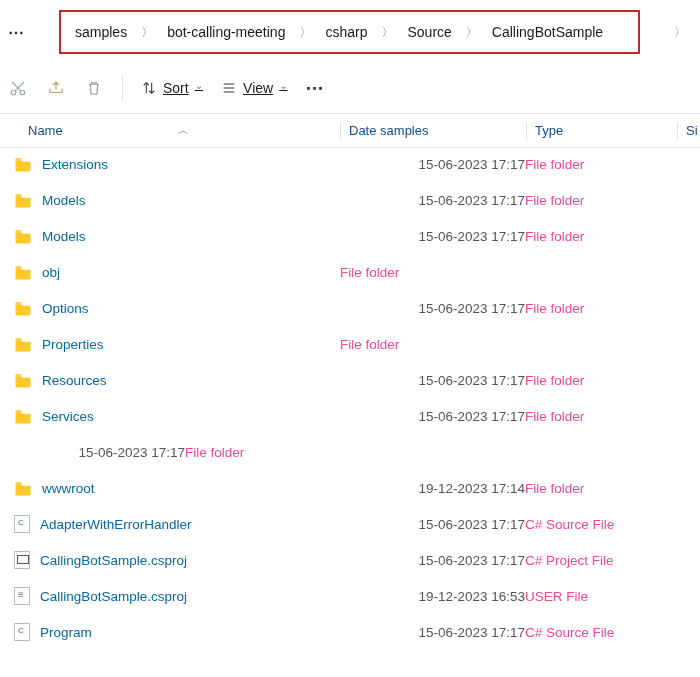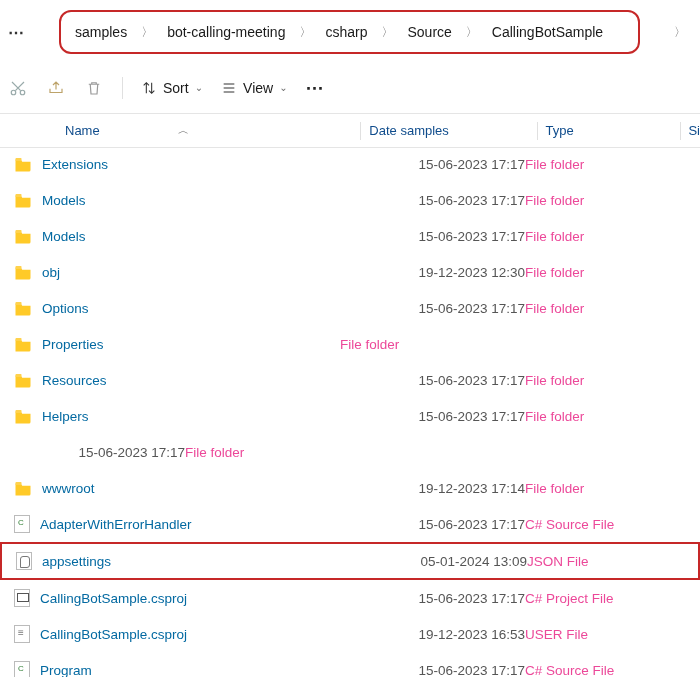--- a/index.html
+++ b/index.html
@@ -56,24 +56,24 @@
       align-items: center;
       justify-content: center;
     }
     .tb-sep {
       width: 1px;
       height: 22px;
       background: #e0e0e0;
     }
     .tb-group {
       display: inline-flex;
-      align-items: center;
       gap: 6px;
       font-size: 14px;
       color: #1a1a1a;
+      text-decoration: underline;
     }
     .caret {
       font-size: 10px;
       color: #6e6e6e;
     }
     .more-menu {
       font-size: 18px;
       letter-spacing: 2px;
       color: #222;
       font-weight: bold;
@@ -81,21 +81,21 @@
     
     .col-headers {
       display: flex;
       align-items: center;
       height: 34px;
       border-bottom: 1px solid #e5e5e5;
       color: #0f4c8c;
       font-size: 13px;
       position: relative;
     }
-    .col-name { padding-left: 28px; width: 340px; display:flex; align-items:center; gap:100px;margin-left:37px;}
+    .col-name { padding-left: 28px; width: 340px; display:flex; align-items:center; gap:100px;}
     .sort-arrow { color:#666; font-size:11px; position:absolute; left:178px;}
     .col-date { width: 185px; }
     .col-type { width: 150px; }
     .col-size { flex:1; }
     .col-sep {
       width:1px; height:18px; background:#e0e0e0;
     }
     
     .file-list { padding-top: 2px; }
     .row {
@@ -141,21 +141,21 @@
     .csfile::after { content:""; position:absolute; width:5px; height:5px; border-radius:50%; background:#d32f2f; bottom:-2px; right:-2px; display:none;}
     .jsonfile::before { content:""; position:absolute; top:3px; left:3px; width:8px; height:10px; border:1px solid #777; border-radius:3px 3px 3px 0; }
     .projfile::before { content:""; position:absolute; top:3px; left:2px; width:10px; height:7px; border:1px solid #555; }
     .userfile::before { content:"≡"; position:absolute; top:1px; left:3px; font-size:10px; color:#777; line-height:1.2;}
   </style>
 </head>
 <body>
 
 <div style="display:flex; align-items:center;">
   <span class="more-dots" style="margin:10px 0 8px 8px;">⋯</span>
-  <div class="breadcrumb-bar" style="flex:1;border-radius:12px;">
+  <div class="breadcrumb-bar" style="flex:1;">
     <span class="crumb">samples</span>
     <span class="chevron">〉</span>
     <span class="crumb">bot-calling-meeting</span>
     <span class="chevron">〉</span>
     <span class="crumb">csharp</span>
     <span class="chevron">〉</span>
     <span class="crumb">Source</span>
     <span class="chevron">〉</span>
     <span class="crumb">CallingBotSample</span>
   </div>
@@ -254,21 +254,20 @@
     <div class="row">
     <div class="cell-name">
         <span class="icon folder-icon">
           <svg width="18" height="16" viewBox="0 0 24 20">
             <path d="M2 4h7l2 3h11v11a2 2 0 0 1-2 2H2V4z" fill="#ffca28"></path>
             <rect x="2" y="2" width="8" height="4" rx="1" fill="#ffd24d"></rect>
           </svg>
         </span>
         <span class="filename">obj</span>
       </div>
-    <div class="cell-date">19-12-2023 12:30</div>
     <div class="cell-type">File folder</div>
     </div>
     <div class="row">
     <div class="cell-name">
         <span class="icon folder-icon">
           <svg width="18" height="16" viewBox="0 0 24 20">
             <path d="M2 4h7l2 3h11v11a2 2 0 0 1-2 2H2V4z" fill="#ffca28"></path>
             <rect x="2" y="2" width="8" height="4" rx="1" fill="#ffd24d"></rect>
           </svg>
         </span>
@@ -303,21 +302,21 @@
     <div class="cell-type">File folder</div>
     </div>
     <div class="row">
     <div class="cell-name">
         <span class="icon folder-icon">
           <svg width="18" height="16" viewBox="0 0 24 20">
             <path d="M2 4h7l2 3h11v11a2 2 0 0 1-2 2H2V4z" fill="#ffca28"></path>
             <rect x="2" y="2" width="8" height="4" rx="1" fill="#ffd24d"></rect>
           </svg>
         </span>
-        <span class="filename">Helpers</span>
+        <span class="filename">Services</span>
       </div>
     <div class="cell-date">15-06-2023 17:17</div>
     <div class="cell-type">File folder</div>
     </div>
     <div class="row">
     <div class="cell-date">15-06-2023 17:17</div>
     <div class="cell-type">File folder</div>
     </div>
     <div class="row">
     <div class="cell-name">
@@ -333,28 +332,20 @@
     <div class="cell-type">File folder</div>
     </div>
     <div class="row">
     <div class="cell-name">
         <span class="icon csfile"></span>
         <span class="filename">AdapterWithErrorHandler</span>
       </div>
     <div class="cell-date">15-06-2023 17:17</div>
     <div class="cell-type">C# Source File</div>
     </div>
-    <div class="row highlight">
-    <div class="cell-name">
-        <span class="icon jsonfile"></span>
-        <span class="filename">appsettings</span>
-      </div>
-    <div class="cell-date">05-01-2024 13:09</div>
-    <div class="cell-type">JSON File</div>
-    </div>
     <div class="row">
     <div class="cell-name">
         <span class="icon projfile"></span>
         <span class="filename">CallingBotSample.csproj</span>
       </div>
     <div class="cell-date">15-06-2023 17:17</div>
     <div class="cell-type">C# Project File</div>
     </div>
     <div class="row">
     <div class="cell-name">

